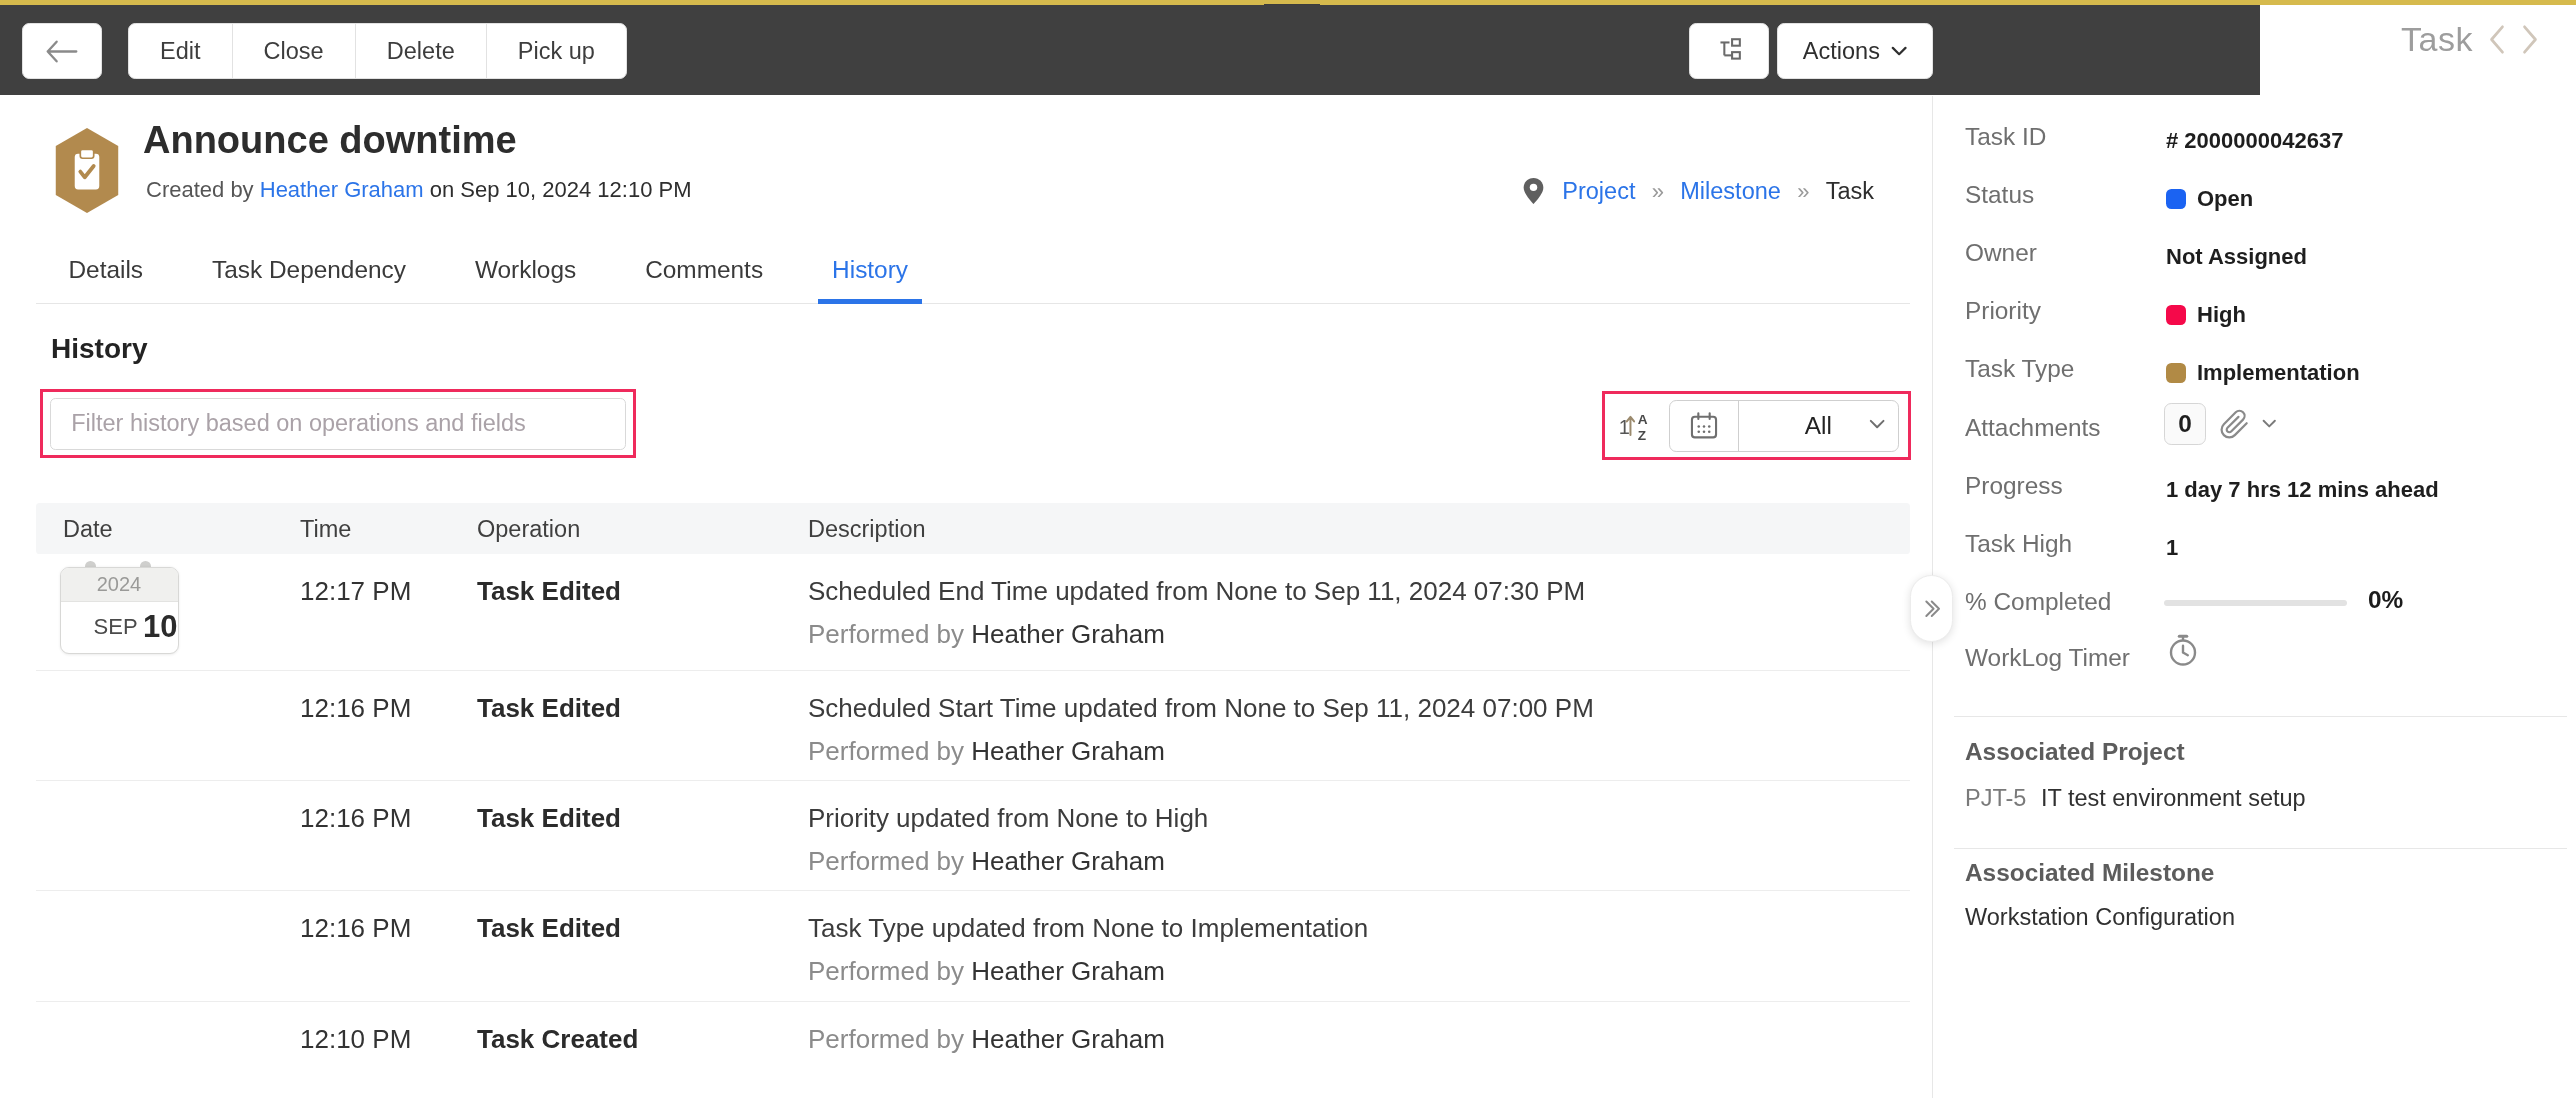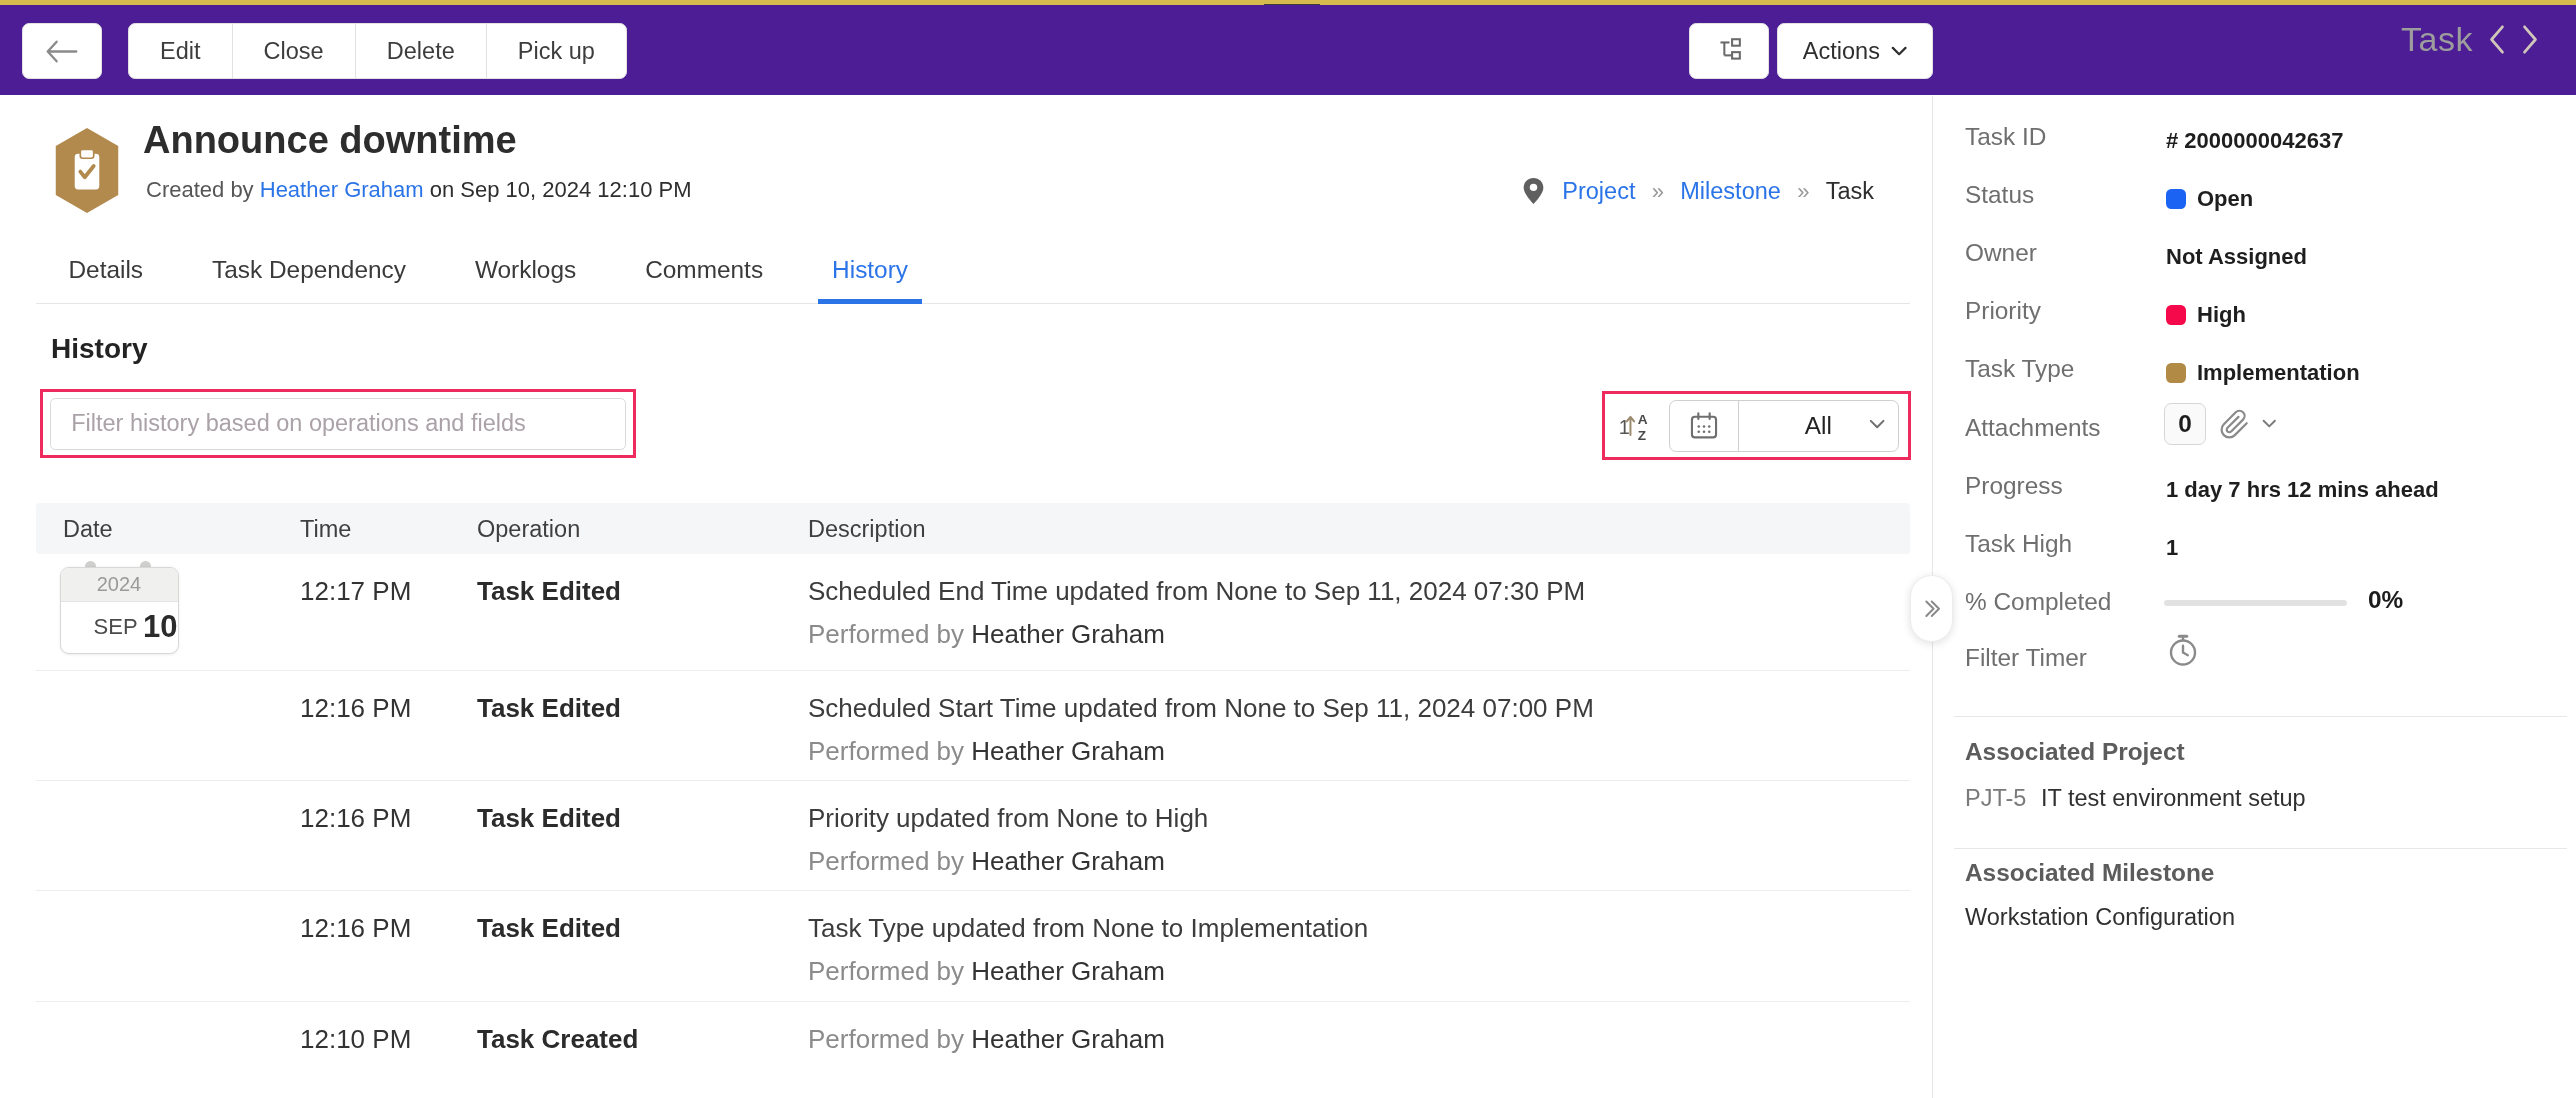--- a/index.html
+++ b/index.html
@@ -4,21 +4,21 @@
 <style>
   * { margin:0; padding:0; box-sizing:border-box; }
   html,body { width:2576px; height:1098px; }
   body { font-family:"Liberation Sans", sans-serif; background:#ffffff; position:relative; overflow:hidden; color:#2e2e2e; }
 
   
   .top-strip { position:absolute; left:0; top:0; width:2576px; height:5.4px; background:#d6ba4d; }
   .pull-tab { position:absolute; left:1264px; top:3.6px; width:56px; height:22px; background:#3d3d3d; border-radius:0 0 9px 9px; display:flex; align-items:center; justify-content:center; cursor:pointer; }
 
   
-  .toolbar { position:absolute; left:0; top:5.4px; width:2576px; height:90px; background:#4c1d95; }
+  .toolbar { position:absolute; left:0; top:5.4px; width:2260px; height:90px; background:#404040; }
   .card-btn { position:absolute; top:18px; height:56px; background:#fff; border:0.9px solid #e2e2e2; border-radius:7.2px; display:flex; align-items:center; justify-content:center; cursor:pointer; }
   .back-btn { left:22px; width:80px; }
   .btn-group { position:absolute; left:128px; top:18px; height:56px; display:flex; }
   .btn-group .tb-btn { background:#fff; border:0.9px solid #e2e2e2; margin-left:-0.9px; padding:0 31px; font-size:23.5px; color:#3d3d3d; display:flex; align-items:center; cursor:pointer; }
   .btn-group .tb-btn:first-child { border-radius:7.2px 0 0 7.2px; margin-left:0; }
   .btn-group .tb-btn:last-child { border-radius:0 7.2px 7.2px 0; }
   .tree-btn { left:1689px; width:80px; }
   .actions-btn { left:1777px; width:156px; gap:11px; font-size:23.5px; color:#2f2f2f; }
   .page-title-wrap { position:absolute; left:2401px; top:14.5px; display:flex; align-items:center; gap:14.5px; }
   .page-title { font-size:34px; color:#9d9d9d; letter-spacing:0.5px; }
@@ -331,21 +331,21 @@
 <span class="sp-label" style="top:472px">Progress</span>
 <span class="sp-value" style="top:470px">1 day 7 hrs 12 mins ahead</span>
 
 <span class="sp-label" style="top:530px">Task High</span>
 <span class="sp-value" style="top:528px">1</span>
 
 <span class="sp-label" style="top:588px">% Completed</span>
 <div class="prog-track"></div>
 <span class="prog-pct">0%</span>
 
-<span class="sp-label" style="top:644px">Filter Timer</span>
+<span class="sp-label" style="top:644px">WorkLog Timer</span>
 <div class="timer-btn">
   <svg width="36" height="40" viewBox="0 0 24 26" fill="none" stroke="#8a8a8a" stroke-width="1.6">
     <circle cx="12" cy="14" r="8"></circle>
     <path d="M12 14 V9.5 M12 14 L15.2 15.8" stroke-linecap="round"></path>
     <path d="M9.5 3.2 h5" stroke-linecap="round" stroke-width="2"></path>
     <path d="M12 3.5 v2.2"></path>
   </svg>
 </div>
 
 <div class="side-divider" style="top:716px"></div>

